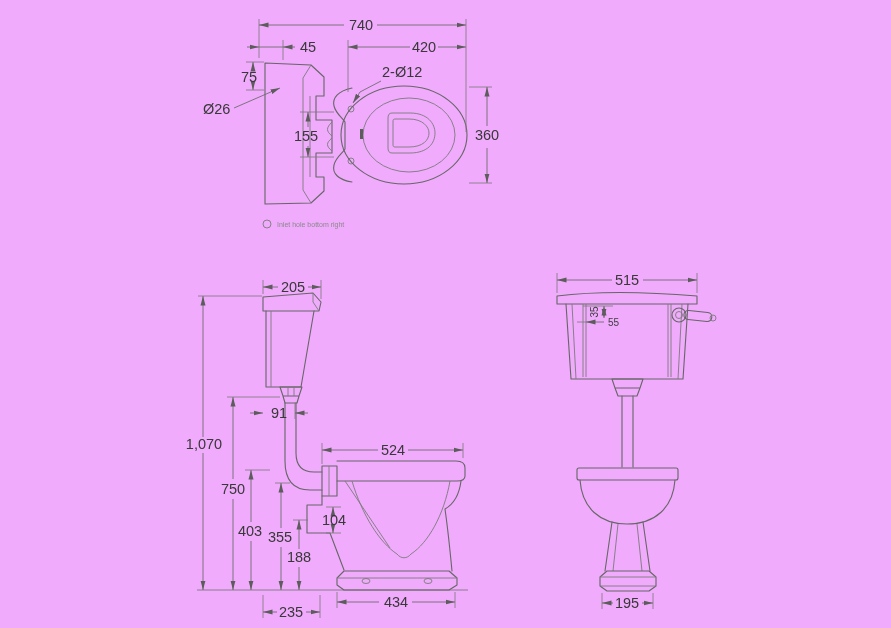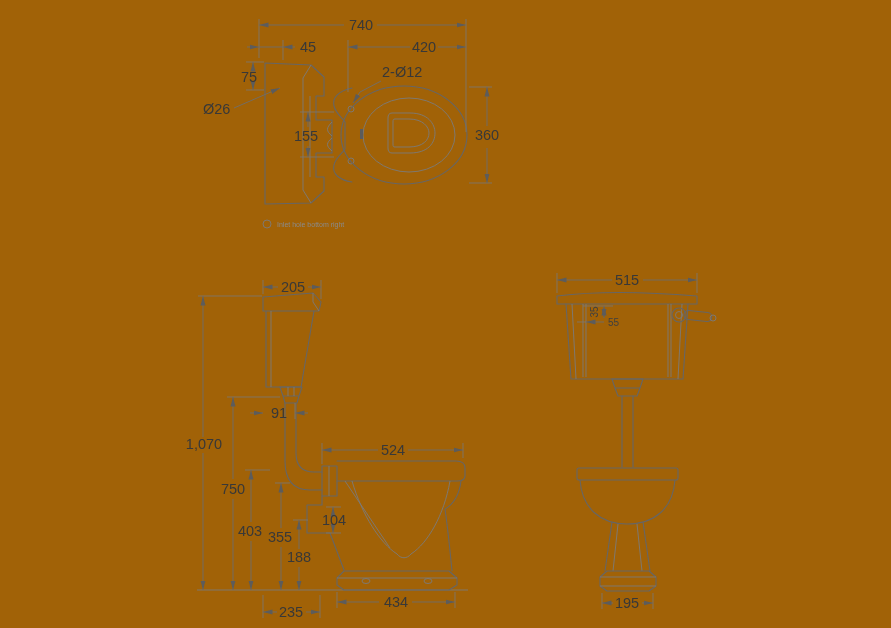--- a/index.html
+++ b/index.html
@@ -1,16 +1,16 @@
 <!DOCTYPE html>
 <html><head>
 <meta charset="utf-8">
 <style>
   html,body{margin:0;padding:0;background:#fff;}
-  .stage{width:891px;height:628px;background:#a16207;position:relative;font-family:"Liberation Sans",sans-serif;}
+  .stage{width:891px;height:628px;background:#f0abfc;position:relative;font-family:"Liberation Sans",sans-serif;}
   svg{display:block;}
   .geo{fill:none;stroke:#666;stroke-width:1.1;stroke-linejoin:round;stroke-linecap:round;}
   .geo2{fill:none;stroke:#7a7a7a;stroke-width:0.9;stroke-linejoin:round;}
   .dim{fill:none;stroke:#6e6e6e;stroke-width:0.9;}
   .ext{fill:none;stroke:#7a7a7a;stroke-width:0.8;}
   .txt{font-family:"Liberation Sans",sans-serif;font-size:14.5px;fill:#383838;}
   .txt-sm{font-family:"Liberation Sans",sans-serif;font-size:10px;fill:#404040;}
   .txt-tiny{font-family:"Liberation Sans",sans-serif;font-size:7px;fill:#8a8a8a;}
   .mid{text-anchor:middle;}
 </style>

